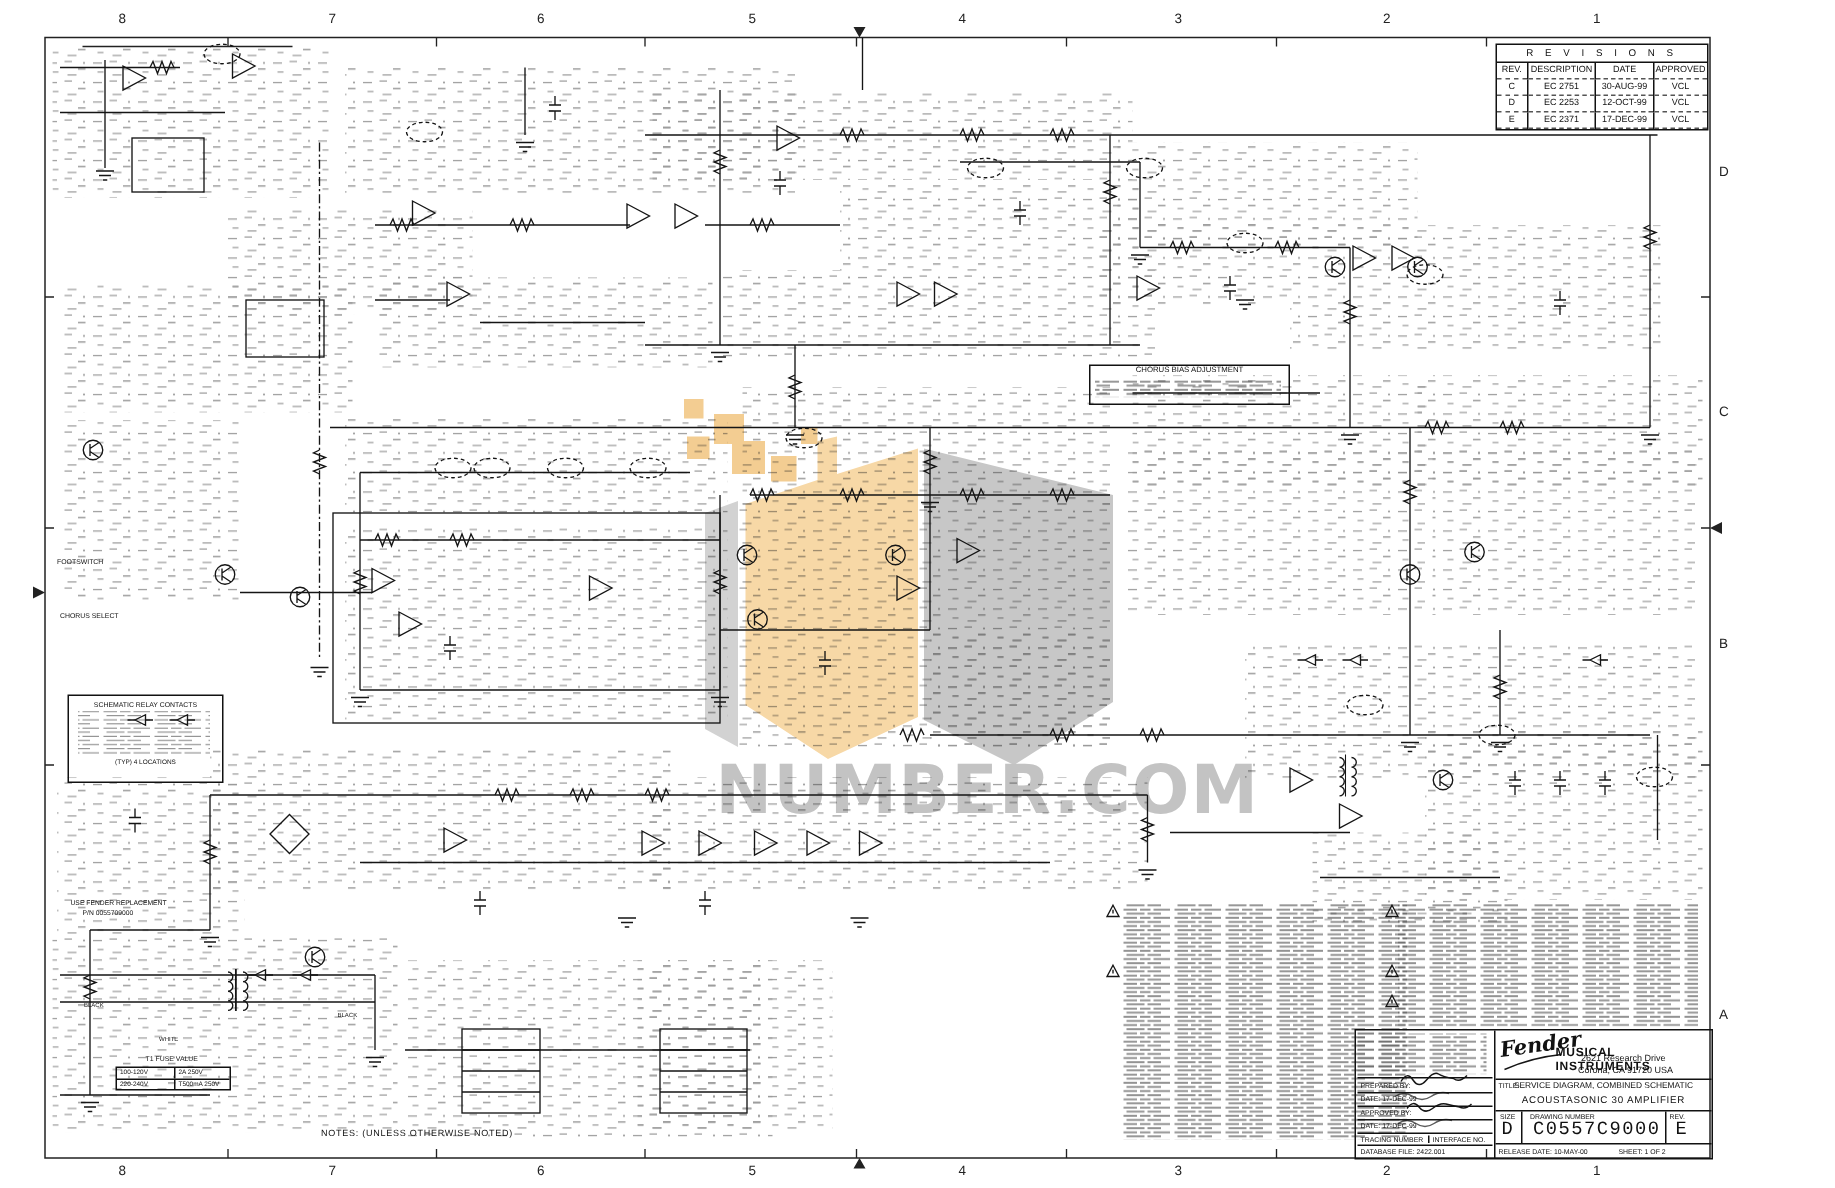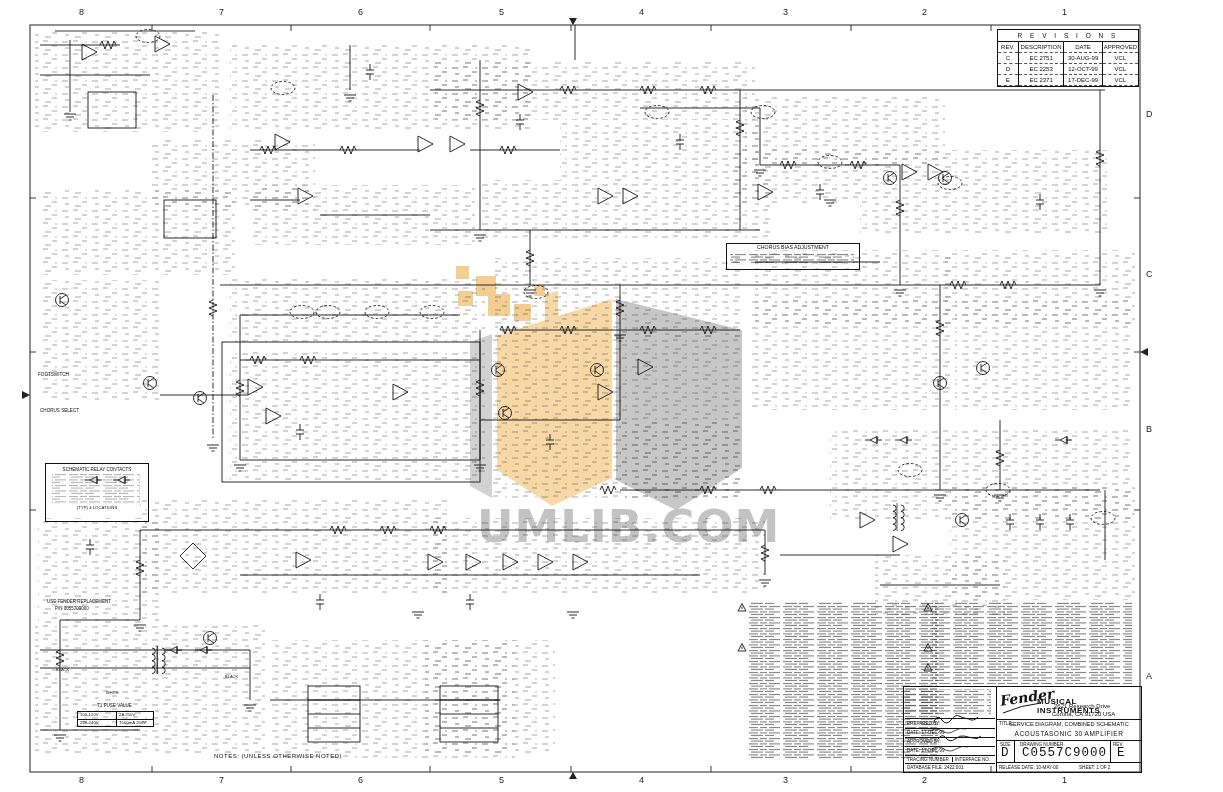--- a/index.html
+++ b/index.html
@@ -41,21 +41,21 @@
         <rect x="458" y="291" width="15" height="15"></rect>
         <rect x="488" y="294" width="22" height="22"></rect>
         <rect x="514" y="304" width="17" height="17"></rect>
         <rect x="534" y="285" width="11" height="11"></rect>
       </g>
 
       <polygon points="470,342 492,334 492,498 470,486" fill="#d2d2d2"></polygon>
       <polygon points="497,336 545,320 545,294 558,291 558,316 612,299 612,478 552,506 497,470" fill="#f7d8a6"></polygon>
       <polygon points="616,299 742,330 742,468 676,510 616,480" fill="#c7c7c7"></polygon>
     </svg>
-    <div class="wm-text" style="left:477px;top:500px;">UMLIB.COM</div>
+    <div class="wm-text" style="left:477px;top:500px;">NUMBER.COM</div>
   </div>
 
   <svg class="lyr" width="1223" height="792" stroke="#151515" fill="none" stroke-width="0.9">
     <defs>
       <g id="opamp">
           <path d="M0,0 L0,16 L15,8 Z"></path>
         </g>
       <g id="res">
           <path d="M0,0 l2,-4 3,8 3,-8 3,8 3,-8 2,4"></path>
         </g>

